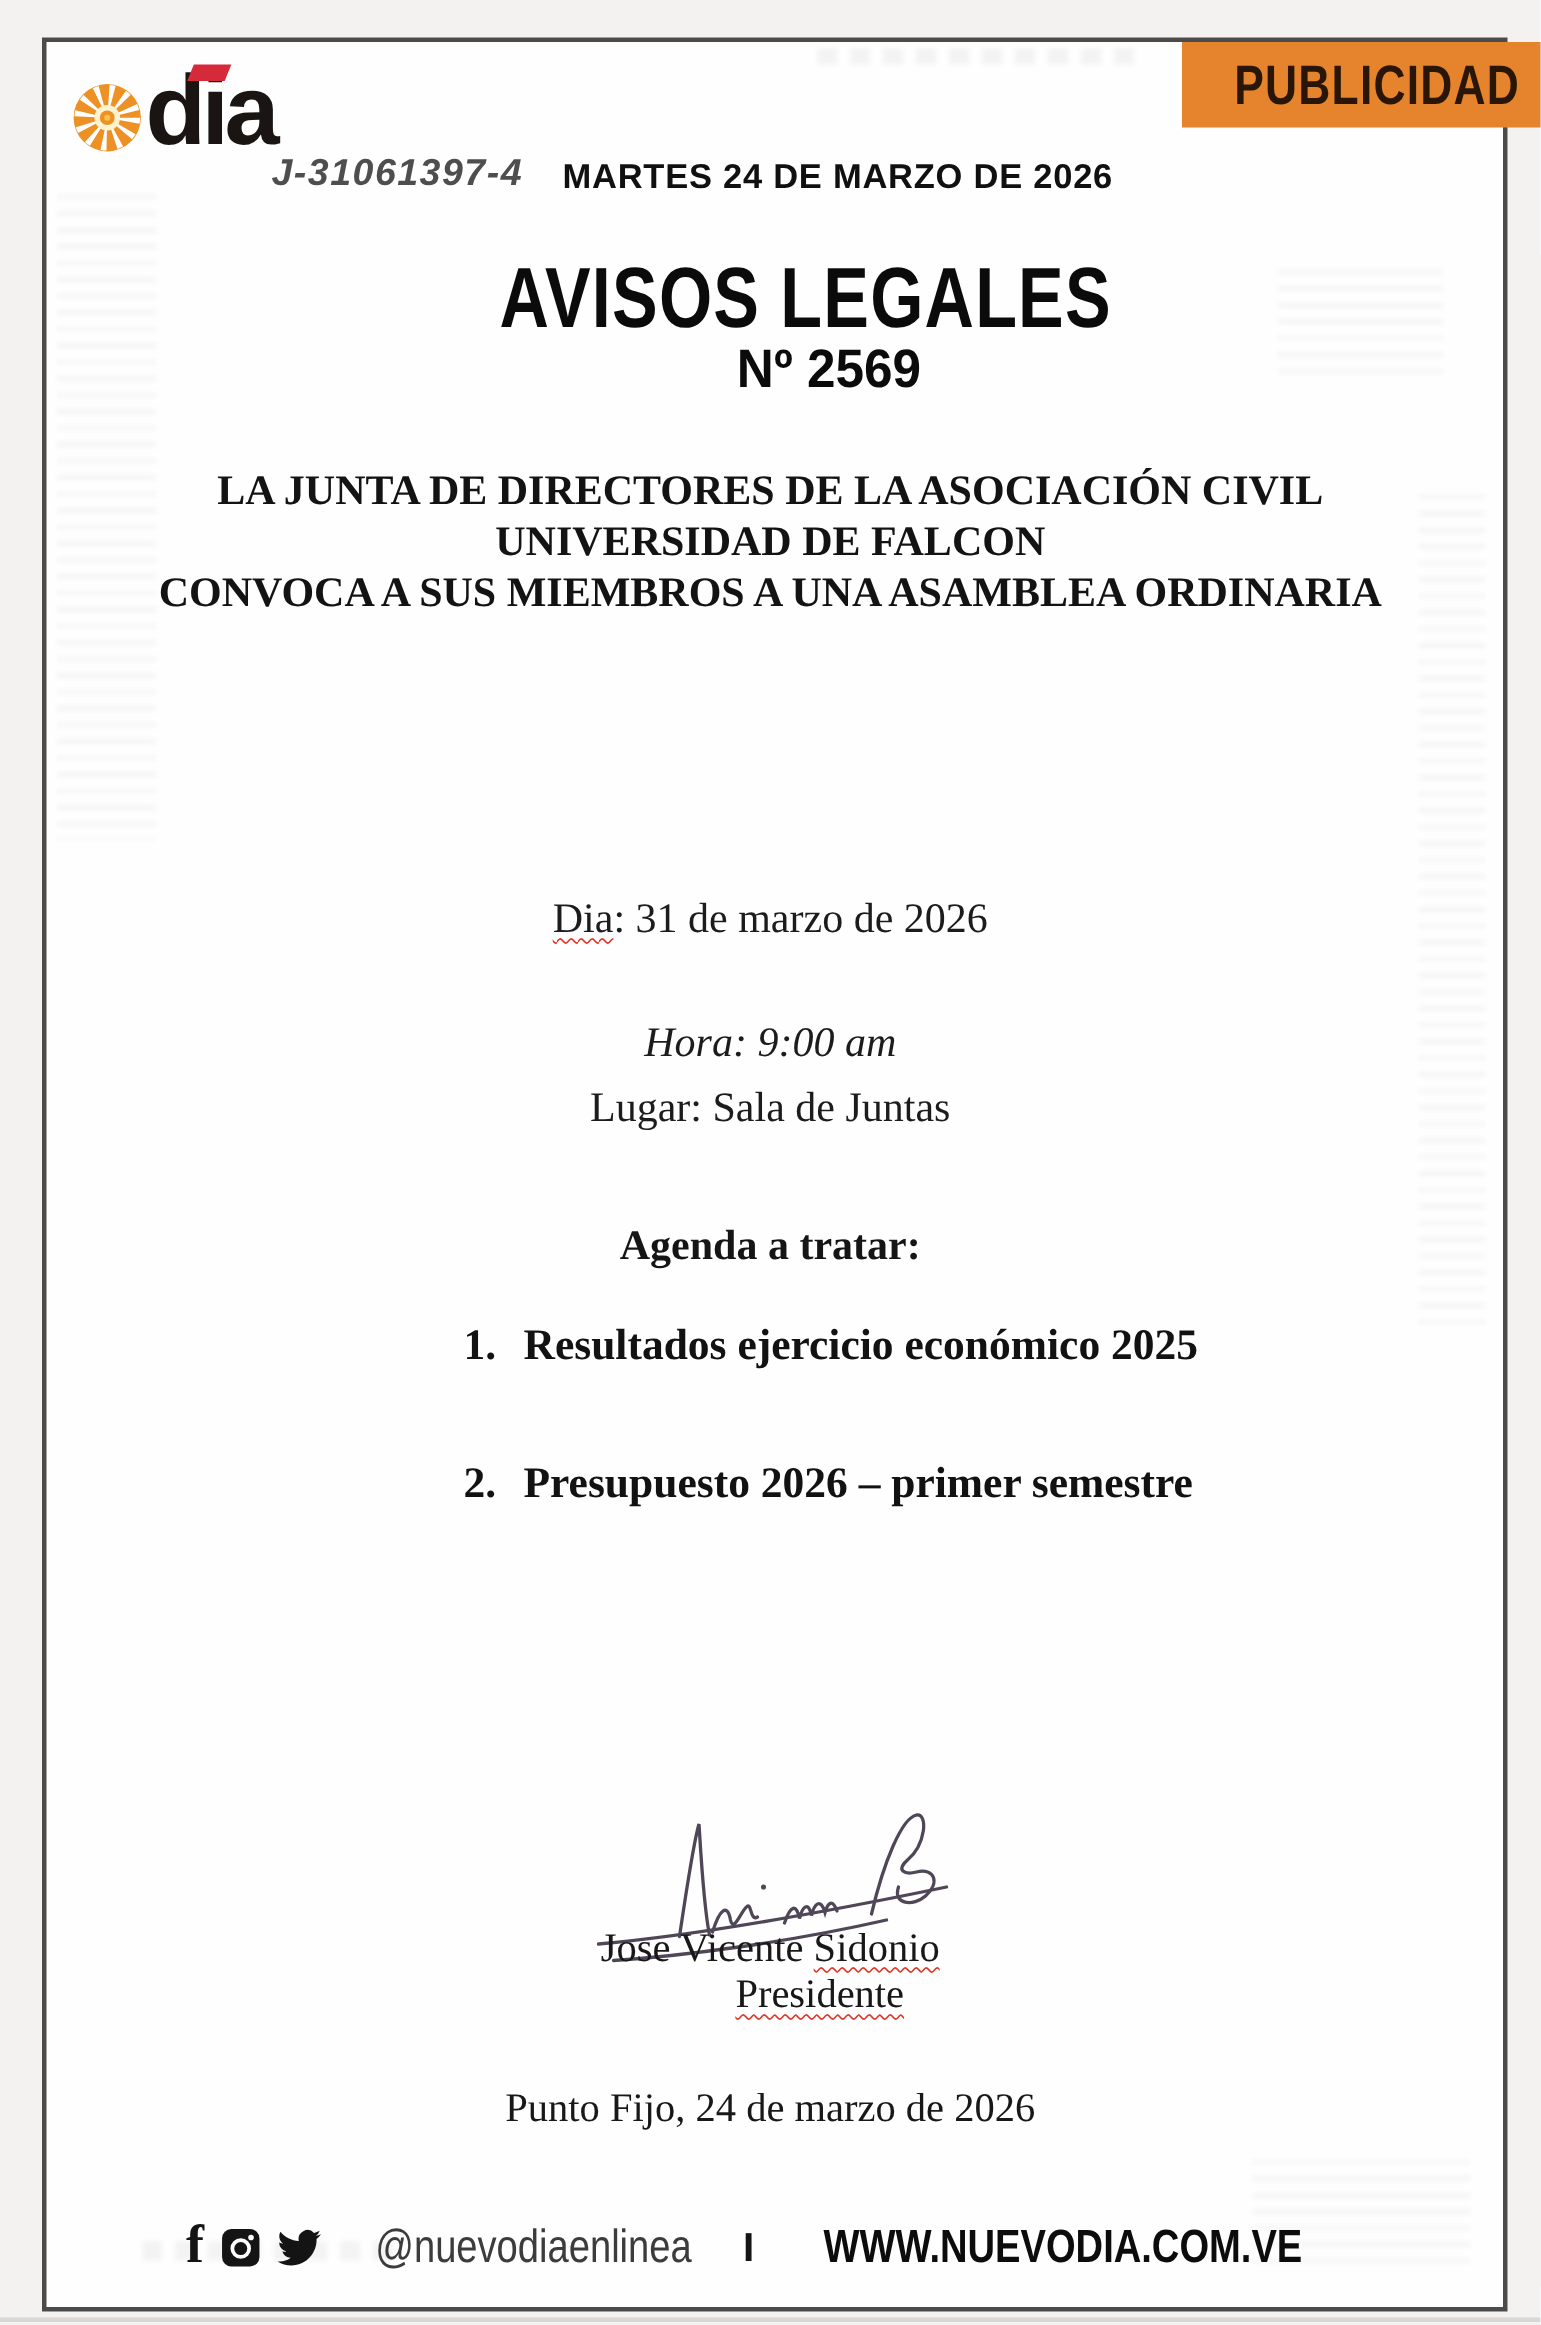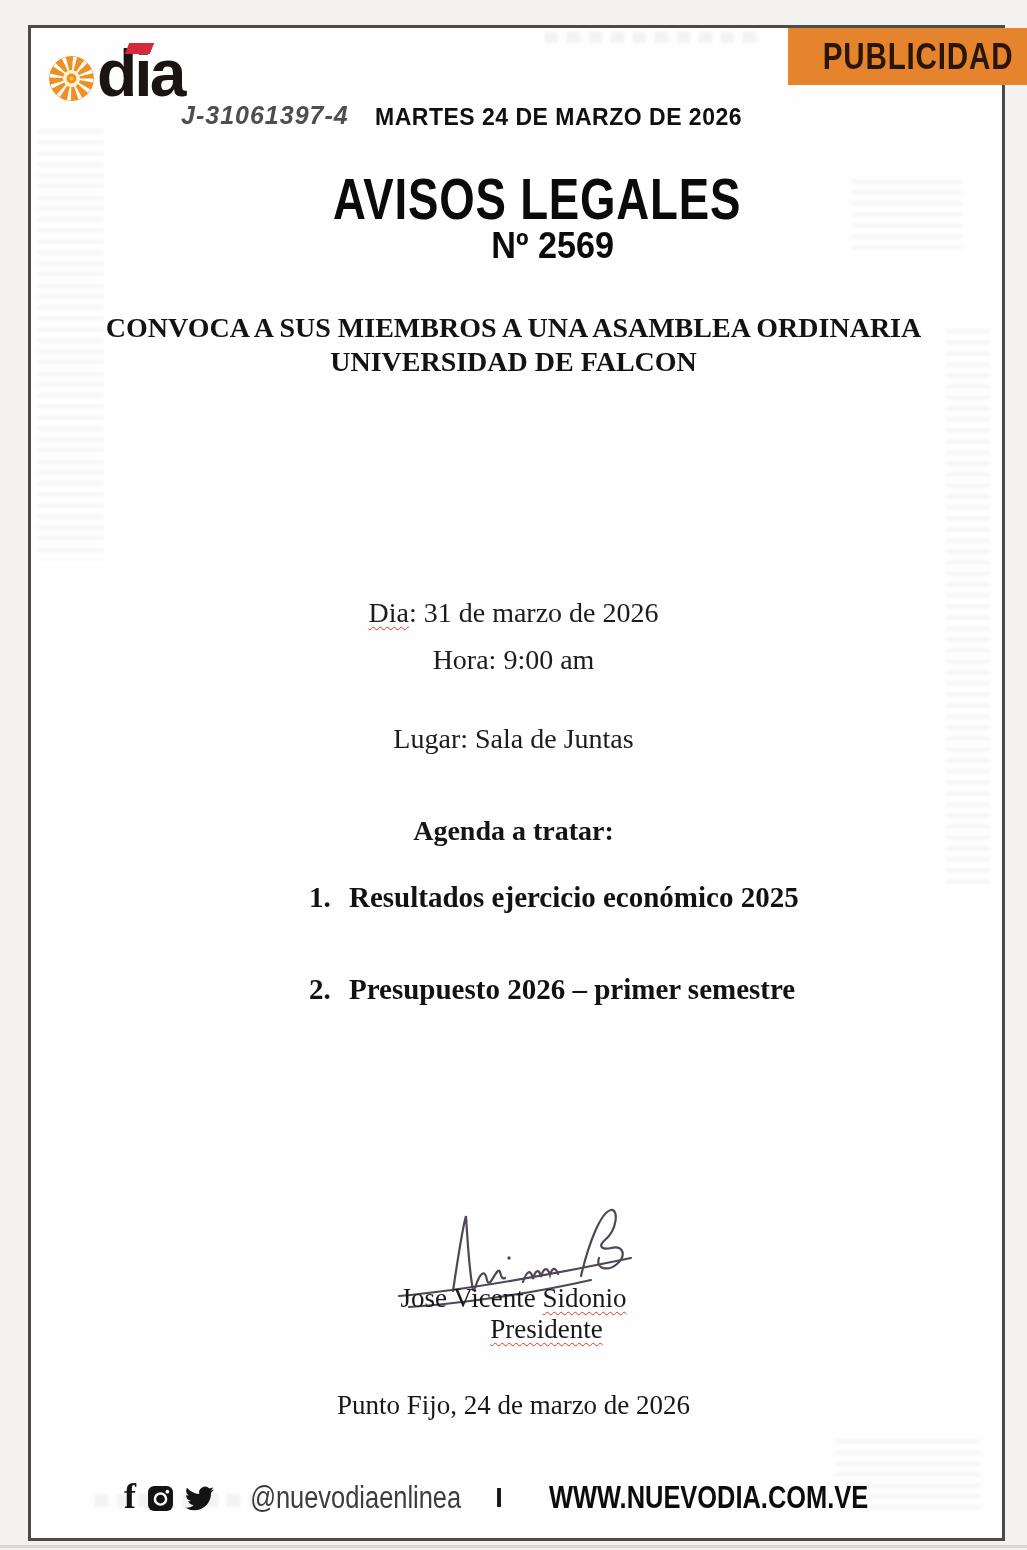--- a/index.html
+++ b/index.html
@@ -61,21 +61,21 @@
   .notice-number span{
     display:inline-block;font-family:"Liberation Sans",sans-serif;
     font-weight:800;font-size:36px;color:#0b0b0b;transform:scaleX(.95);
   }
   .convocation{
     top:311px;font-weight:700;font-size:28px;line-height:34px;color:#131313;
   }
   
   .detail{font-size:28px;color:#1c1c1c;}
   .detail-day{top:597px;}
-  .detail-hour{top:644px;}
+  .detail-hour{top:680px;font-style:italic;}
   .detail-place{top:723px;}
   .spell{
     text-decoration:underline;text-decoration-style:wavy;
     text-decoration-color:#E03425;text-decoration-thickness:1px;
     text-underline-offset:4px;
   }
   
   .agenda-heading{top:815px;font-weight:700;font-size:28px;}
   .agenda-item{
     position:absolute;left:309px;display:flex;
@@ -150,22 +150,23 @@
 </div>
 
 <div class="centered section-title">
   <span>AVISOS LEGALES</span>
 </div>
 <div class="centered notice-number">
   <span>Nº 2569</span>
 </div>
 
 <div class="centered convocation">
+  <div>LA JUNTA DE DIRECTORES DE LA ASOCIACIÓN CIVIL</div>
+  <div>UNIVERSIDAD DE FALCON</div>
   <div>CONVOCA A SUS MIEMBROS A UNA ASAMBLEA ORDINARIA</div>
-  <div>UNIVERSIDAD DE FALCON</div>
 </div>
 
 <div class="centered detail detail-day">
   <span class="spell">Dia</span><span>: 31 de marzo de 2026</span>
 </div>
 <div class="centered detail detail-hour">Hora: 9:00 am</div>
 <div class="centered detail detail-place">Lugar: Sala de Juntas</div>
 
 <div class="centered agenda-heading">Agenda a tratar:</div>
 <div class="agenda-item agenda-item-1">

